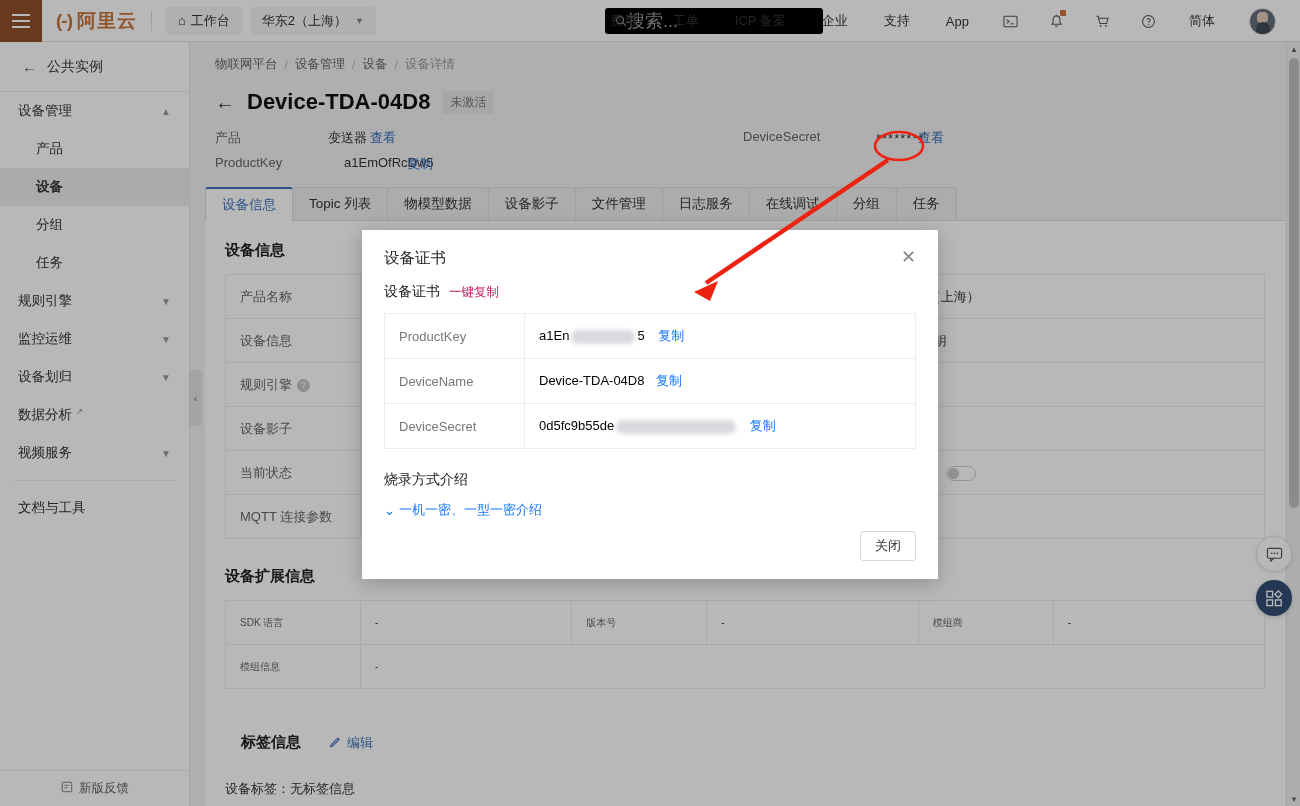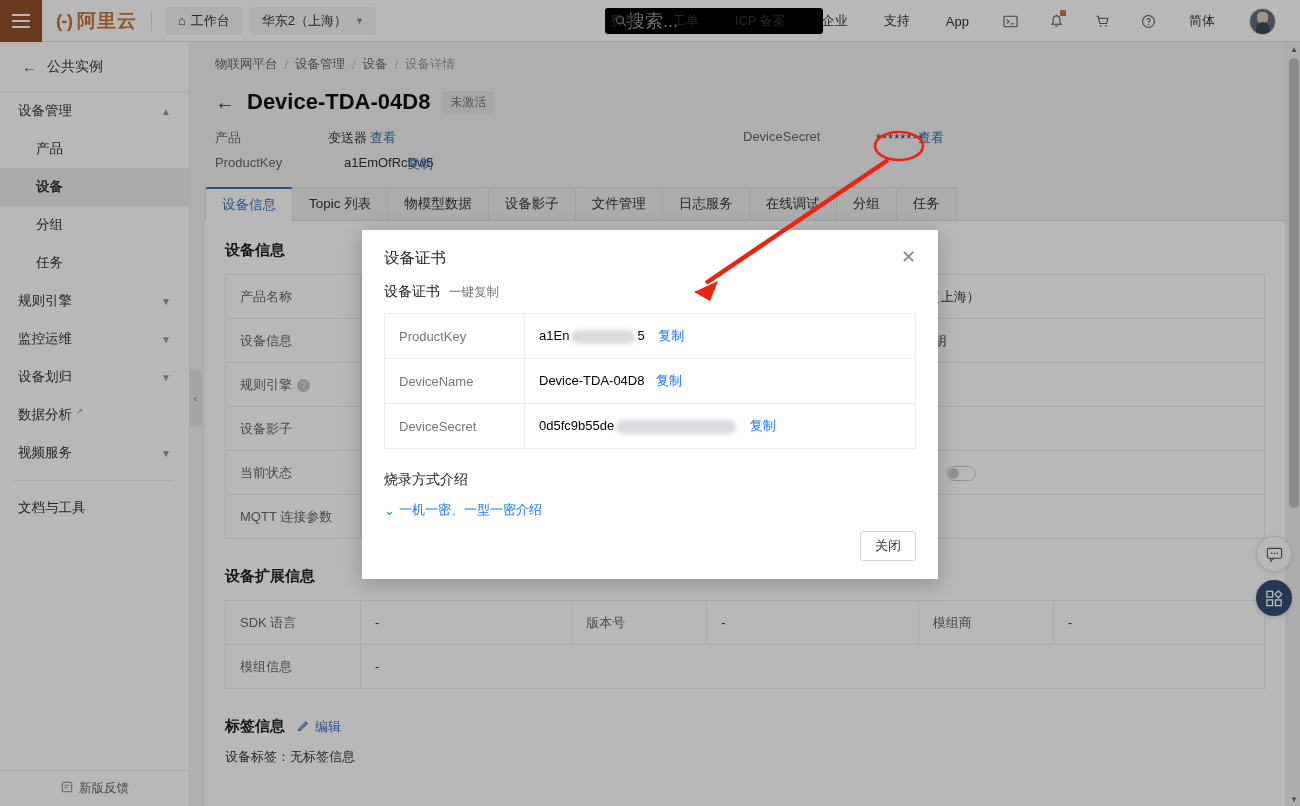--- a/index.html
+++ b/index.html
@@ -172,21 +172,21 @@
   .toggle {
     display: inline-block; width: 30px; height: 15px; border-radius: 8px;
     border: 1px solid #ccc; background: #fff; position: relative;
     vertical-align: middle; margin-left: 9px; cursor: pointer;
   }
   .toggle:before {
     content: ""; position: absolute; left: 1px; top: 1px;
     width: 11px; height: 11px; border-radius: 50%; background: #ccc;
   }
   .ext3 { width: 100%; border-collapse: collapse; border: 1px solid #e8e8e8;
-          font-size: 13px; table-layout: fixed; padding-left: 20px; }
+          font-size: 10px; table-layout: fixed; padding-left: 20px; }
   .ext3 td { border: 1px solid #ececec; padding: 0 14px; height: 44px; color: #333; }
   .ext3 td.k { color: #666; width: 135px; }
   .tag-row { display: flex; align-items: center; gap: 12px; margin: 28px 0 12px 0; }
   .tag-edit { display: flex; align-items: center; gap: 5px; color: #1677ff; font-size: 13px; cursor: pointer; }
   .tag-body { font-size: 13px; color: #333; }
 
   
   .float-chat {
     position: absolute; right: 8px; top: 494px; width: 36px; height: 36px;
     border-radius: 50%; background: #ffffff; border: 1px solid #e2e2e2;
@@ -221,21 +221,21 @@
   }
   .modal-head {
     padding: 18px 22px 0 22px; display: flex; align-items: flex-start; justify-content: space-between;
   }
   .modal-title { font-size: 15.5px; color: #222; }
   .modal-x { font-size: 18px; color: #888; cursor: pointer; line-height: 1; }
   .modal-sub {
     padding: 14px 22px 0 22px; display: flex; align-items: baseline; gap: 9px;
     font-size: 14px; color: #222;
   }
-  .modal-sub .onekey { font-size: 12.5px; color: #737373; cursor: pointer; }
+  .modal-sub .onekey { font-size: 12.5px; color: #be185d; cursor: pointer; }
   .cert-table {
     margin: 12px 22px 0 22px; width: 532px; border-collapse: collapse;
     border: 1px solid #e8e8e8; font-size: 13px; table-layout: fixed;
   }
   .cert-table td { border: 1px solid #ececec; height: 45px; padding: 0 14px; }
   .cert-table td.ck { color: #777; width: 140px; }
   .mask {
     display: inline-block; height: 14px; vertical-align: middle;
     background: #d8dade; border-radius: 7px; filter: blur(2.2px);
     margin: 0 2px;
@@ -527,21 +527,21 @@
           <td>-</td>
         </tr>
         <tr>
           <td class="k">模组信息</td>
           <td colspan="5">-</td>
         </tr>
       </tbody>
           </table>
 
       <div class="tag-row">
-        <span class="sect-h" style="margin:0;">标签信息</span>
+        <span class="sect-h" style="margin:16px;">标签信息</span>
         <span class="tag-edit">
           <span>
             <svg width="13" height="13" viewBox="0 0 14 14">
                   <path d="M2 11 L9.6 3.4 L11 4.8 L3.4 12.4 L1.6 12.4 Z" fill="none" stroke="#1677ff" stroke-width="1.2"></path>
                 </svg>
           </span>
           <span>编辑</span>
         </span>
       </div>
       <div class="tag-body">设备标签：无标签信息</div>

